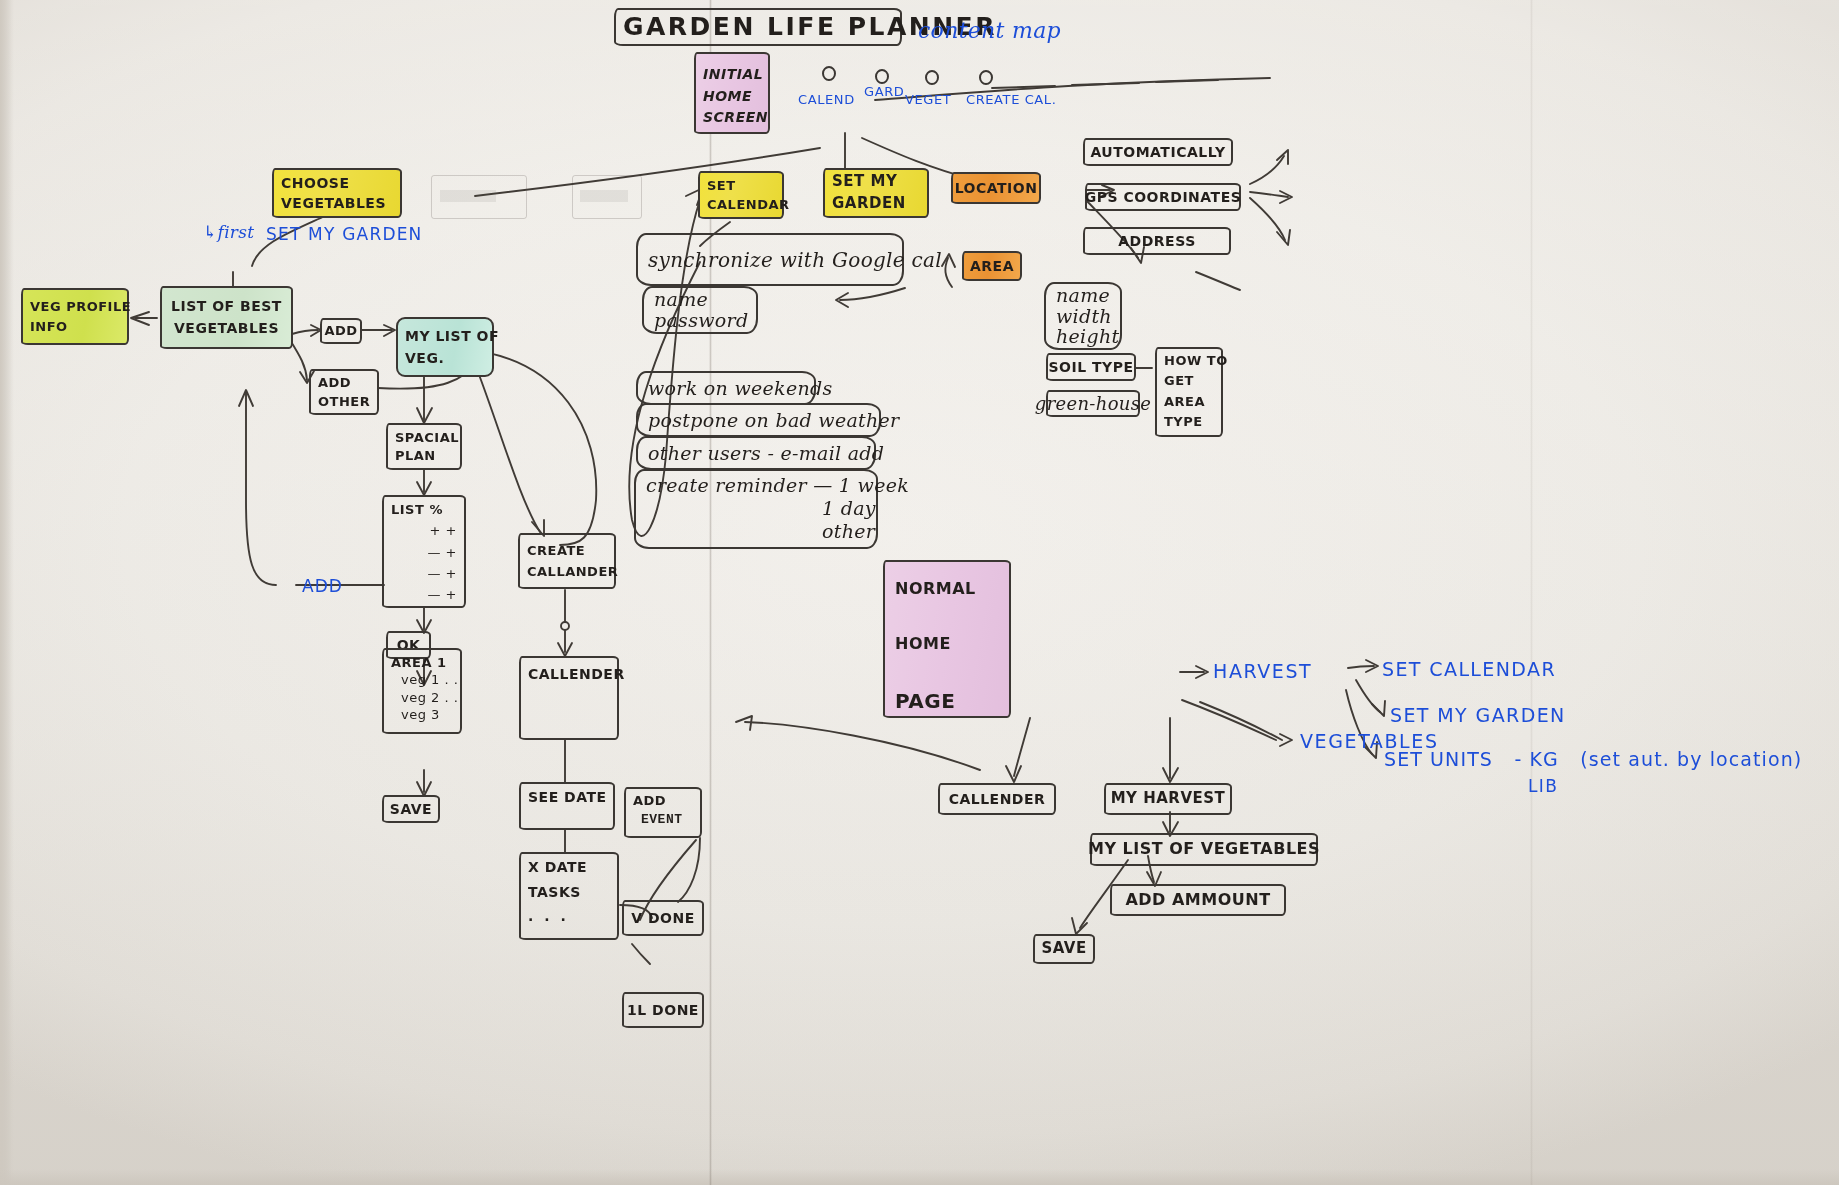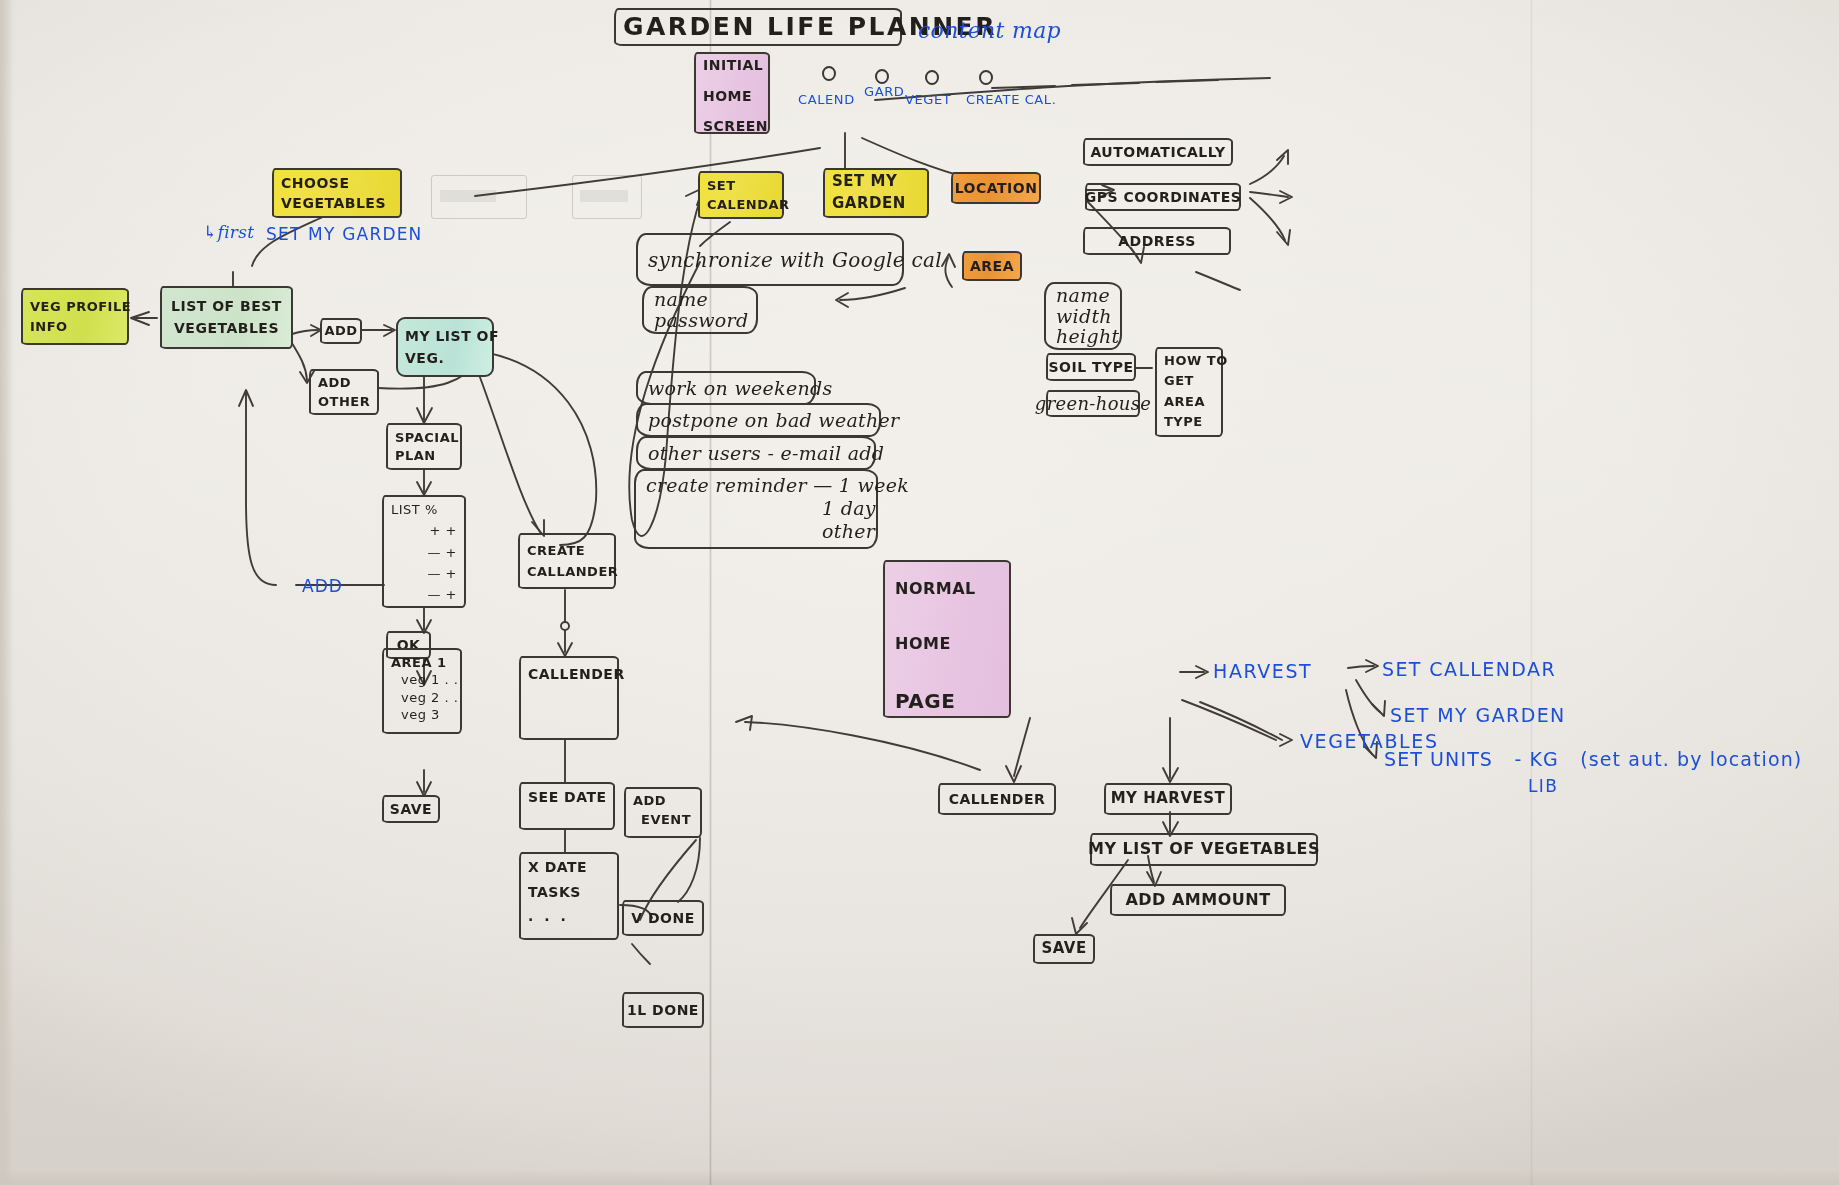--- a/index.html
+++ b/index.html
@@ -245,21 +245,21 @@
     <path d="M632 944 C 640 954 646 960 650 964"></path>
     <path d="M696 840 C 668 872 648 900 640 920"></path>
   </g>
 </svg>
 
 <div class="node t-title" style="left:614px; top:8px; width:288px; height:38px; border-radius:4px 8px 5px 9px/9px 5px 8px 4px;">
   <span class="ln">GARDEN LIFE PLANNER</span>
 </div>
 <div class="label cursive" style="left:918px; top:18px; font-size:22px;">content map</div>
 
-<div class="node hl-pink ucase" style="left:694px; top:52px; width:76px; height:82px; font-size:14px; gap:14px; padding-top:10px;">
+<div class="node hl-pink ucase" style="left:694px; top:52px; width:76px; height:82px; font-size:14px; gap:5px; padding-top:10px;font-style:italic;">
   <span class="ln">INITIAL</span>
   <span class="ln">HOME</span>
   <span class="ln">SCREEN</span>
 </div>
 
 <div class="circ" style="left:822px; top:66px;"></div>
 <div class="circ" style="left:875px; top:69px;"></div>
 <div class="circ" style="left:925px; top:70px;"></div>
 <div class="circ" style="left:979px; top:70px;"></div>
 <div class="label xs" style="left:798px; top:92px;">CALEND</div>
@@ -298,21 +298,21 @@
   <span class="ln">MY LIST OF</span>
   <span class="ln">VEG.</span>
 </div>
 
 <div class="node ucase" style="left:386px; top:423px; width:76px; height:47px; font-size:13px; gap:3px;">
   <span class="ln">SPACIAL</span>
   <span class="ln">PLAN</span>
 </div>
 
 <div class="node" style="left:382px; top:495px; width:84px; height:113px; font-size:13px; justify-content:flex-start; padding-top:5px; gap:6px;">
-  <span class="ln" style="font-weight:400;">LIST    %</span>
+  <span class="ln" style="font-weight:700;">LIST    %</span>
   <span class="ln" style="align-self:flex-end;">+  +</span>
   <span class="ln" style="align-self:flex-end;">—  +</span>
   <span class="ln" style="align-self:flex-end;">—  +</span>
   <span class="ln" style="align-self:flex-end;">—  +</span>
 </div>
 
 <div class="label md" style="left:302px; top:576px; letter-spacing:1px;">ADD</div>
 
 <div class="node ucase" style="left:386px; top:631px; width:45px; height:28px; font-size:14px; align-items:center;">
   <span class="ln">OK</span>
@@ -409,21 +409,21 @@
 <div class="node ucase" style="left:519px; top:656px; width:100px; height:84px; font-size:14px; justify-content:flex-start; padding-top:8px;">
   <span class="ln">CALLENDER</span>
 </div>
 
 <div class="node ucase" style="left:519px; top:782px; width:96px; height:48px; font-size:14px; justify-content:flex-start; padding-top:5px;">
   <span class="ln">SEE DATE</span>
 </div>
 
 <div class="node ucase" style="left:624px; top:787px; width:78px; height:51px; font-size:13px; gap:4px; justify-content:flex-start; padding-top:4px;">
   <span class="ln">ADD</span>
-  <span class="ln" style="padding-left:8px;">EVENT</span>
+  <span class="ln" style="padding-left:8px;font-family:Liberation Mono, monospace;">EVENT</span>
 </div>
 
 <div class="node ucase" style="left:519px; top:852px; width:100px; height:88px; font-size:14px; justify-content:flex-start; padding-top:5px; gap:8px;">
   <span class="ln">X DATE</span>
   <span class="ln">TASKS</span>
   <span class="ln" style="letter-spacing:3px;">. . .</span>
 </div>
 
 <div class="node ucase" style="left:622px; top:900px; width:82px; height:36px; font-size:14px; align-items:center;">
   <span class="ln">V  DONE</span>

